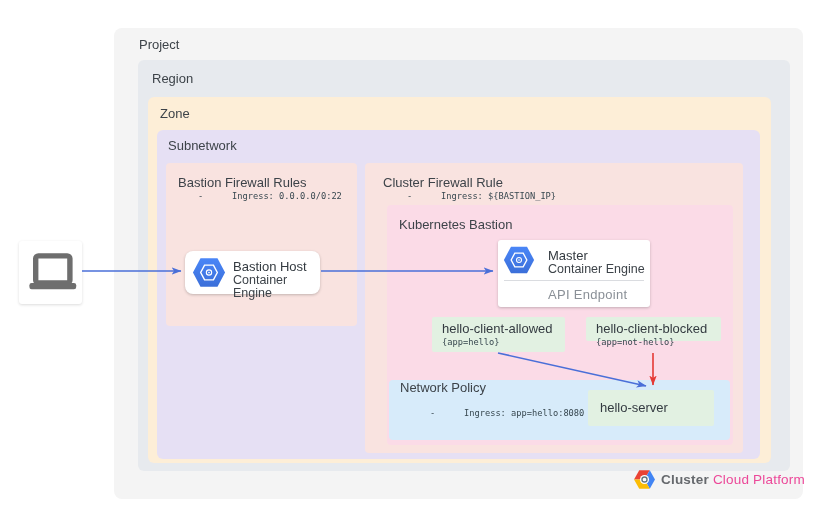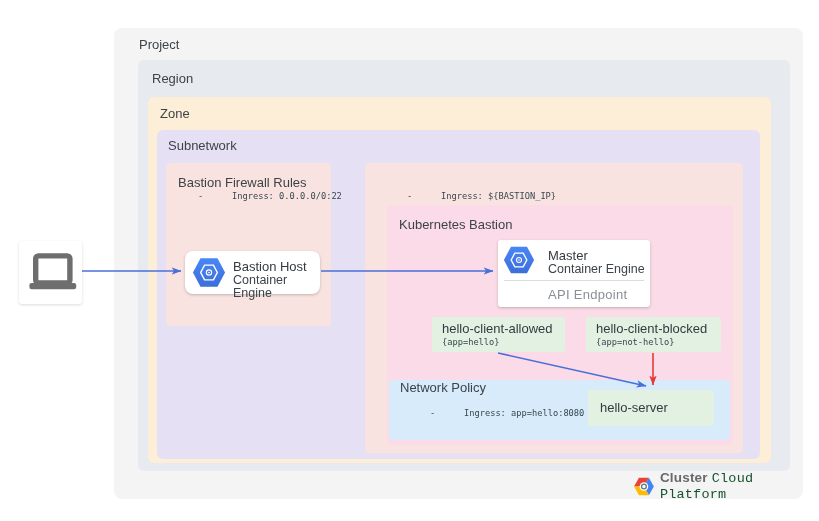--- a/index.html
+++ b/index.html
@@ -8,50 +8,50 @@
   .rbox{position:absolute;border-radius:6px;}
   .box-title{position:absolute;font-size:13px;line-height:15px;color:#3d4349;}
   .code-line{position:absolute;font-family:"DejaVu Sans Mono","Liberation Mono",monospace;
              font-size:8.7px;line-height:11px;color:#37474f;display:flex;white-space:pre;}
   .code-line .dash{width:34px;}
   
   .project{left:114px;top:28px;width:689px;height:471px;background:#f4f4f4;border-radius:8px;}
   .region{left:138px;top:60px;width:652px;height:411px;background:#e7eaee;}
   .zone{left:148px;top:97px;width:623px;height:366px;background:#fdeed7;}
   .subnetwork{left:157px;top:130px;width:603px;height:329px;background:#e6e0f4;}
-  .bastion-fw{left:166px;top:163px;width:165px;height:163px;background:#f9e3e0;border-radius:4px;}
+  .bastion-fw{left:166px;top:163px;width:191px;height:163px;background:#f9e3e0;border-radius:4px;}
   .cluster-fw{left:365px;top:163px;width:378px;height:290px;background:#f9e3e0;border-radius:4px;}
   .kubernetes{left:387px;top:205px;width:346px;height:240px;background:#fbdbe7;border-radius:4px;}
   .netpol{left:389px;top:380px;width:341px;height:60px;background:#d7ebfa;border-radius:4px;}
   
   .card{position:absolute;background:#fff;border-radius:3px;
         box-shadow:0 1px 3px rgba(0,0,0,0.22);}
   .laptop-card{left:19px;top:241px;width:63px;height:63px;display:flex;align-items:center;justify-content:center;box-shadow:0 1px 3px rgba(0,0,0,0.14);}
   .bastion-card{left:185px;top:251px;width:135px;height:43px;border-radius:8px;}
   .master-card{left:498px;top:240px;width:152px;height:67px;}
   .node-icon{position:absolute;}
   .node-title{position:absolute;font-size:13px;font-weight:500;line-height:13px;color:#333a40;}
   .node-sub{position:absolute;font-size:12.5px;line-height:13px;color:#3d4349;}
   .divider{position:absolute;left:6px;right:6px;top:40px;height:1px;background:#dadce0;}
   .api-endpoint{position:absolute;left:50px;top:47px;font-size:13px;color:#8a9097;letter-spacing:.3px;}
   
   .pod{position:absolute;background:#e2f1e2;border-radius:2px;}
   .pod-allowed{left:432px;top:317px;width:133px;height:35px;}
-  .pod-blocked{left:586px;top:317px;width:135px;height:35px;}
+  .pod-blocked{left:586px;top:317px;width:135px;height:24px;}
   .pod-server{left:588px;top:390px;width:126px;height:36px;}
   .pod .pod-title{position:absolute;left:10px;top:5px;font-size:13px;line-height:14px;color:#333a40;}
   .pod .pod-code{position:absolute;left:10px;top:20px;font-family:"DejaVu Sans Mono","Liberation Mono",monospace;font-size:8.7px;color:#37474f;}
   .pod-server .pod-label{position:absolute;left:12px;top:10px;font-size:13px;color:#333a40;}
   
   #arrows{position:absolute;left:0;top:0;width:819px;height:521px;pointer-events:none;z-index:20;}
   
   .footer{position:absolute;left:634px;top:470px;display:flex;align-items:center;gap:6px;}
   .brand{font-size:13.5px;color:#6d7276;letter-spacing:.2px;}
   .brand b{font-weight:600;color:#66696d;}
-  .brand span{color:#14532d;font-family:Liberation Mono, monospace;}
+  .brand span{color:#ec4899;}
 </style>
 </head>
 <body>
 
 <div id="stage">
 
   <div class="rbox project">
     <div class="box-title" style="left:13px;top:9px;margin-left:12px;">Project</div>
   </div>
   <div class="rbox region">
@@ -65,20 +65,21 @@
   </div>
 
   <div class="rbox bastion-fw">
     <div class="box-title" style="left:12px;top:12px;">Bastion Firewall Rules</div>
     <div class="code-line" style="left:32px;top:28px;">
       <span class="dash">-</span><span>Ingress: 0.0.0.0/0:22</span>
     </div>
   </div>
 
   <div class="rbox cluster-fw">
+    <div class="box-title" style="left:18px;top:12px;">Cluster Firewall Rule</div>
     <div class="code-line" style="left:42px;top:28px;">
       <span class="dash">-</span><span>Ingress: ${BASTION_IP}</span>
     </div>
   </div>
 
   <div class="rbox kubernetes">
     <div class="box-title" style="left:12px;top:12px;">Kubernetes Bastion</div>
   </div>
 
   <div class="rbox netpol">

